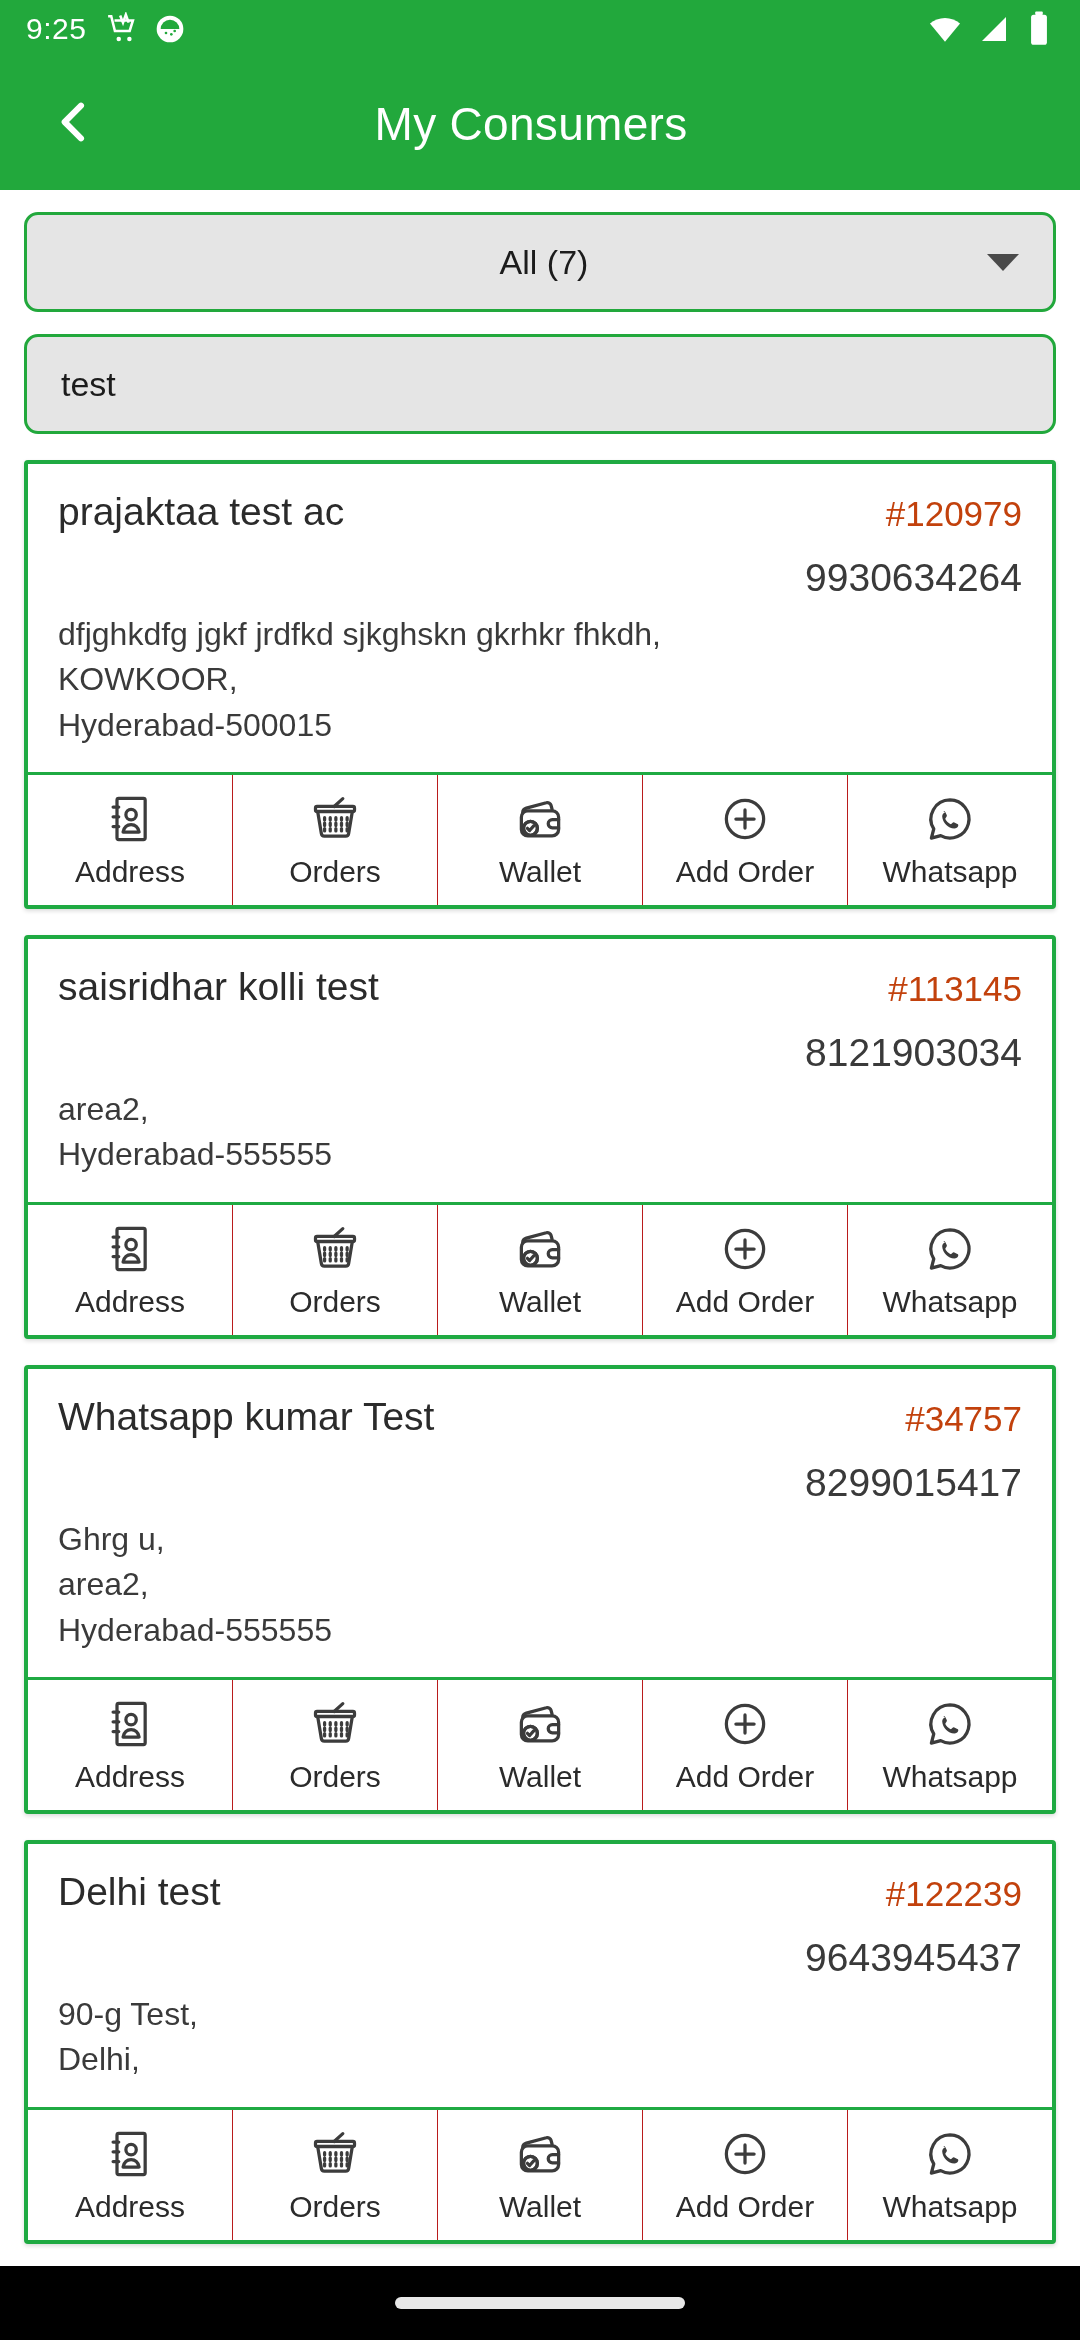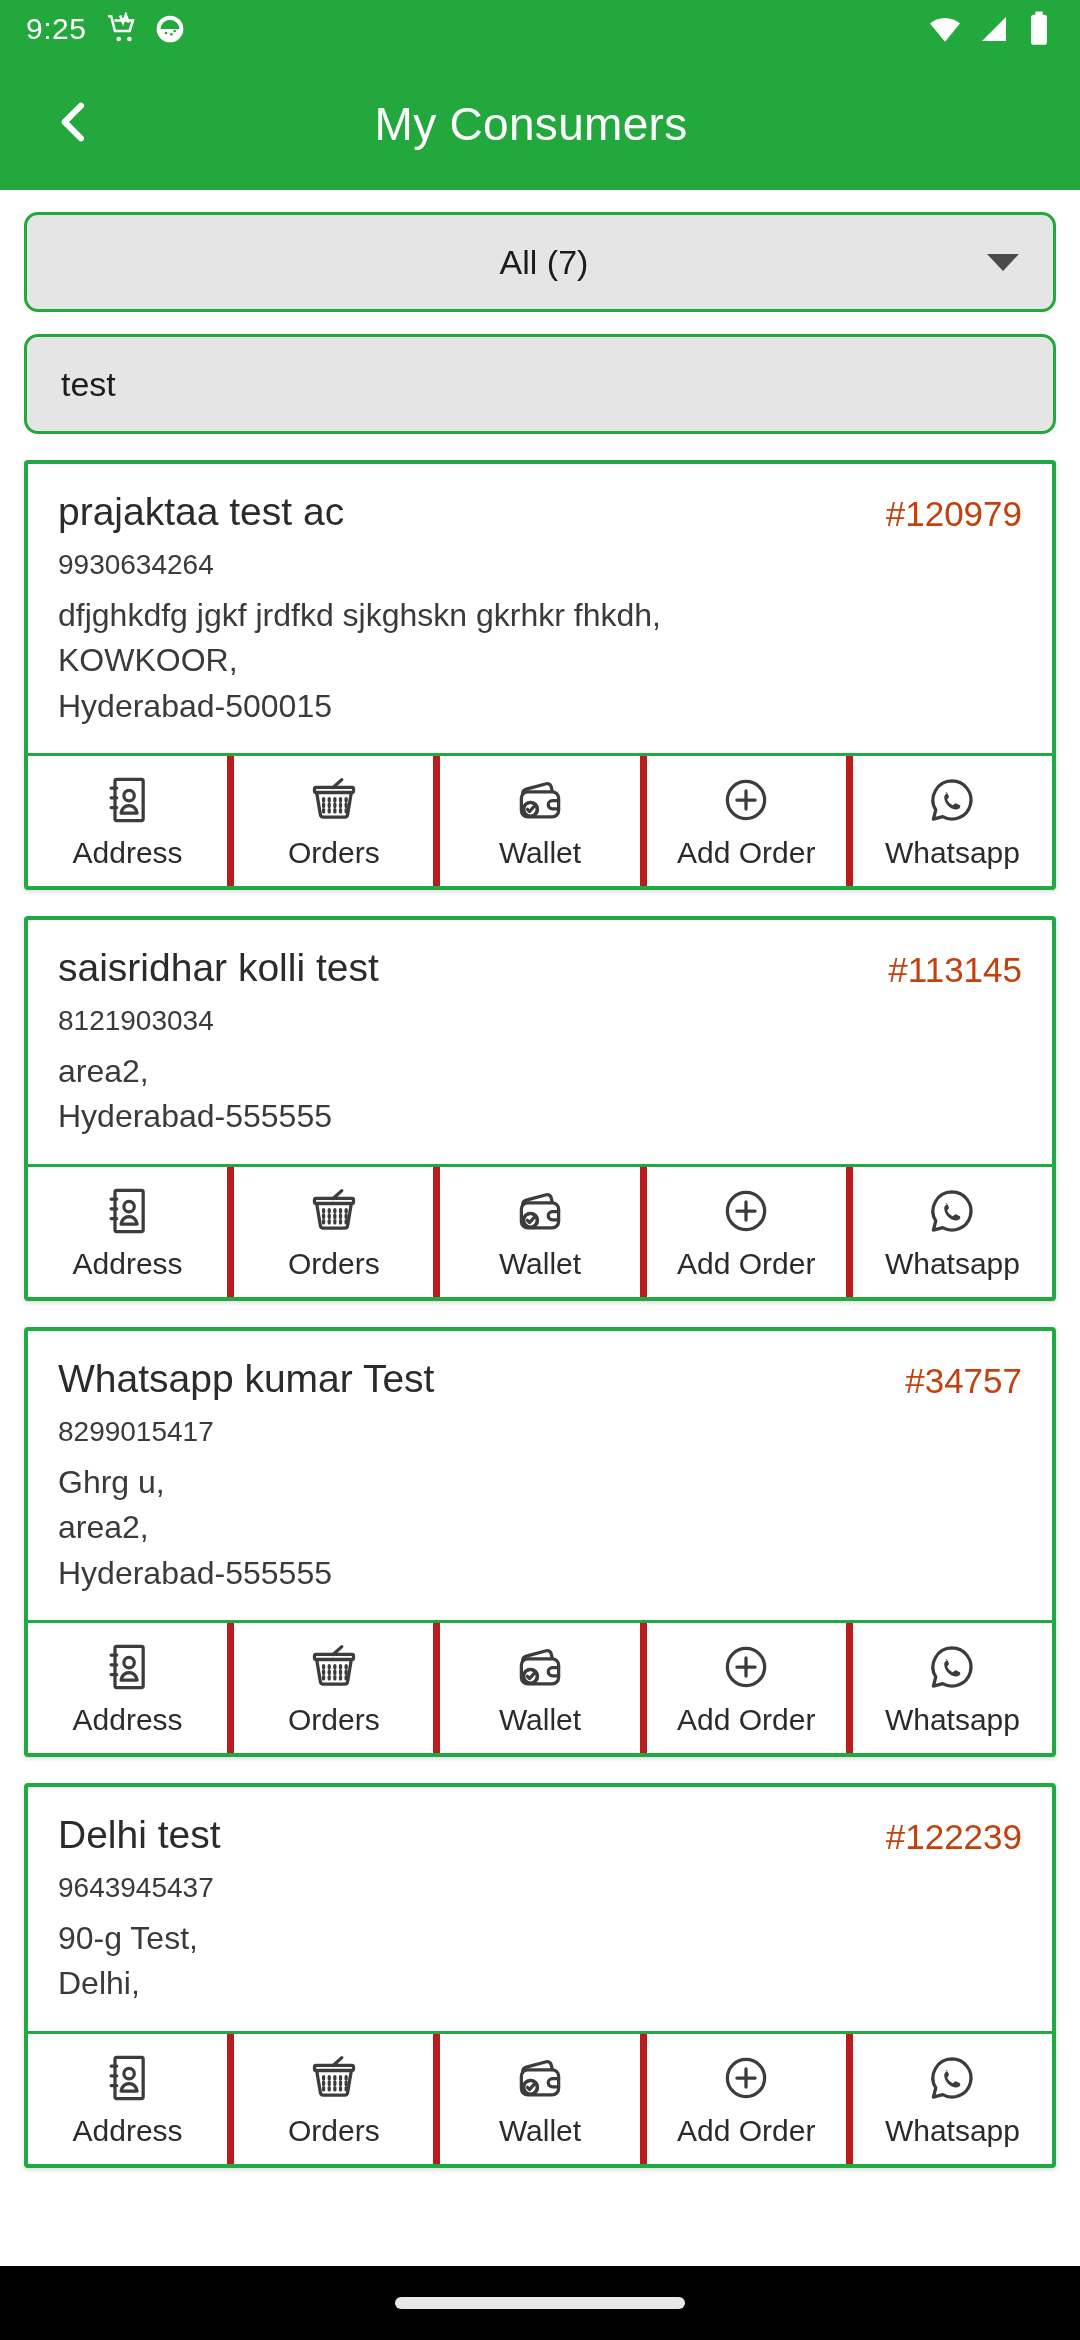--- a/index.html
+++ b/index.html
@@ -73,29 +73,29 @@
     overflow:hidden;
     box-shadow:0 2px 4px rgba(0,0,0,.14);
   }
   .card-body{ padding:26px 30px 24px 30px; }
   .card-top{ display:flex; align-items:flex-start; }
   .c-name{
     font-size:39px; color:#2b2b2b; font-weight:400;
     flex:1 1 auto; padding-right:16px; line-height:1.15;
   }
   .c-id{ font-size:35px; color:#c2410c; white-space:nowrap; padding-top:4px; }
-  .c-phone{ font-size:28px; color:#3a3a3a; margin-top:14px; }
+  .c-phone{ font-size:39px; color:#3a3a3a; margin-top:21px;text-align:right; }
   .c-addr{ font-size:32px; color:#3a3a3a; margin-top:12px; line-height:1.42; }
 
   .actions{
     display:flex; border-top:3px solid #1faa42;
   }
   .action{
     flex:1 1 0; min-width:0;
-    border-left:7px solid #b91c1c;
+    border-left:1px solid #b91c1c;
     padding:18px 0 16px 0;
     display:flex; flex-direction:column; align-items:center; gap:10px;
     background:#fff;
   }
   .action:first-child{ border-left:none; }
   .action-label{
     font-size:30px; color:#2b2b2b; white-space:nowrap;
   }
   .ic{ width:52px; height:52px; display:block; }
 

